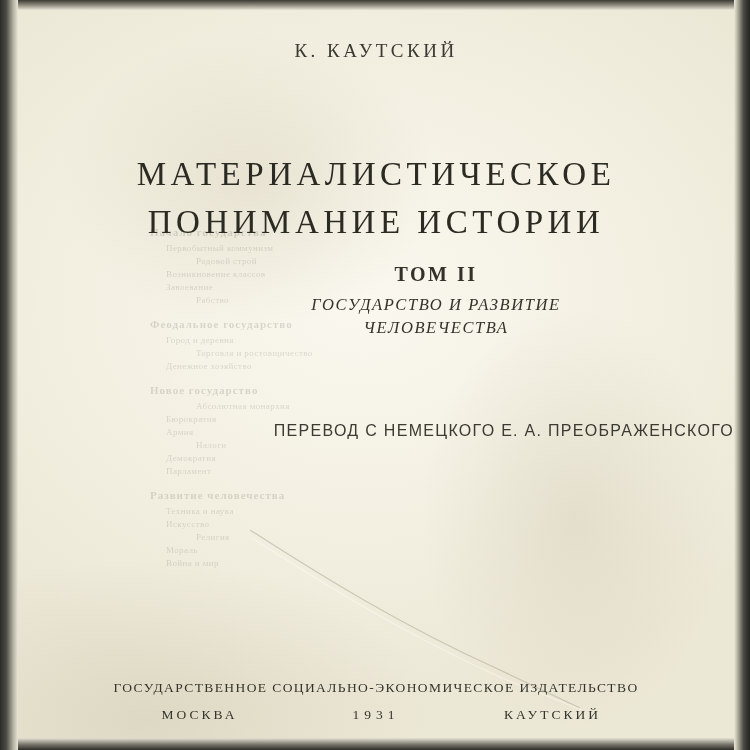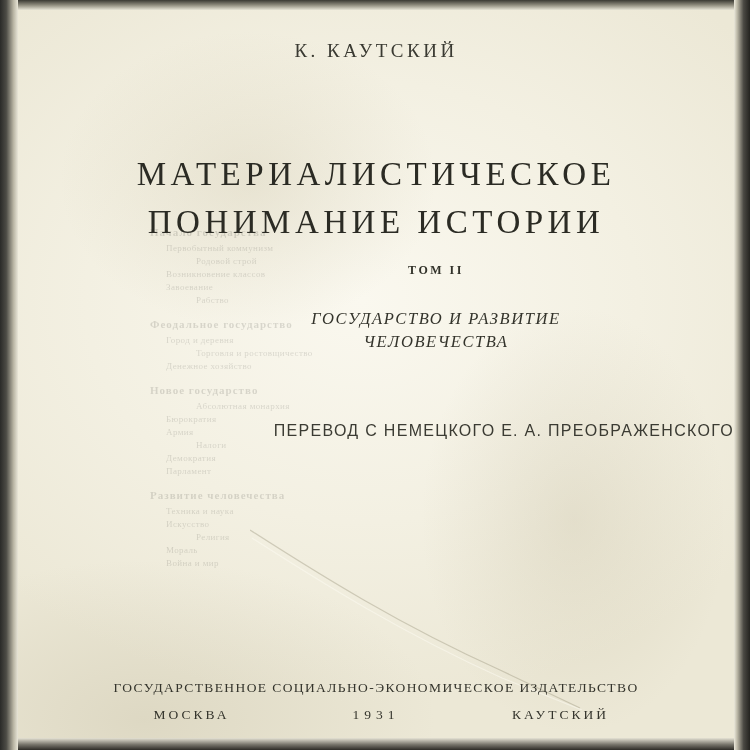--- a/index.html
+++ b/index.html
@@ -156,21 +156,21 @@
     color: #2b2b24;
   }
 
   .volume {
     position: absolute;
     top: 253px;
     left: 0;
     width: 100%;
     text-align: center;
     font-family: "Liberation Serif", serif;
-    font-size: 12px;
+    font-size: 20px;
     font-weight: bold;
     letter-spacing: 2.5px;
     color: #32322a;
     padding-left: 120px;
     box-sizing: border-box;
   }
 
   .subtitle {
     position: absolute;
     top: 283px;
@@ -178,21 +178,20 @@
     width: 100%;
     text-align: center;
     font-family: "Liberation Serif", serif;
     font-size: 16.5px;
     font-style: italic;
     letter-spacing: 1.6px;
     line-height: 23px;
     color: #33332b;
     padding-left: 120px;
     box-sizing: border-box;
-    margin-top: 14px;
   }
 
   .translator {
     position: absolute;
     top: 412px;
     width: 100%;
     text-align: right;
     font-family: Liberation Sans, sans-serif;
     font-size: 16px;
     letter-spacing: 1.3px;
@@ -213,21 +212,21 @@
   .imprint {
     position: absolute;
     top: 697px;
     width: 100%;
     font-family: "Liberation Serif", serif;
     font-size: 13.5px;
     letter-spacing: 3px;
     color: #34342c;
     display: flex;
     justify-content: center;
-    gap: 12px;
+    gap: 4px;
   }
   .imprint span {
     display: inline-block;
   }
   .imprint .city-left  { width: 215px; text-align: center; }
   .imprint .year       { width: 130px; text-align: center; letter-spacing: 5px; }
   .imprint .city-right { width: 215px; text-align: center; }
 </style>
 </head>
 <body>

